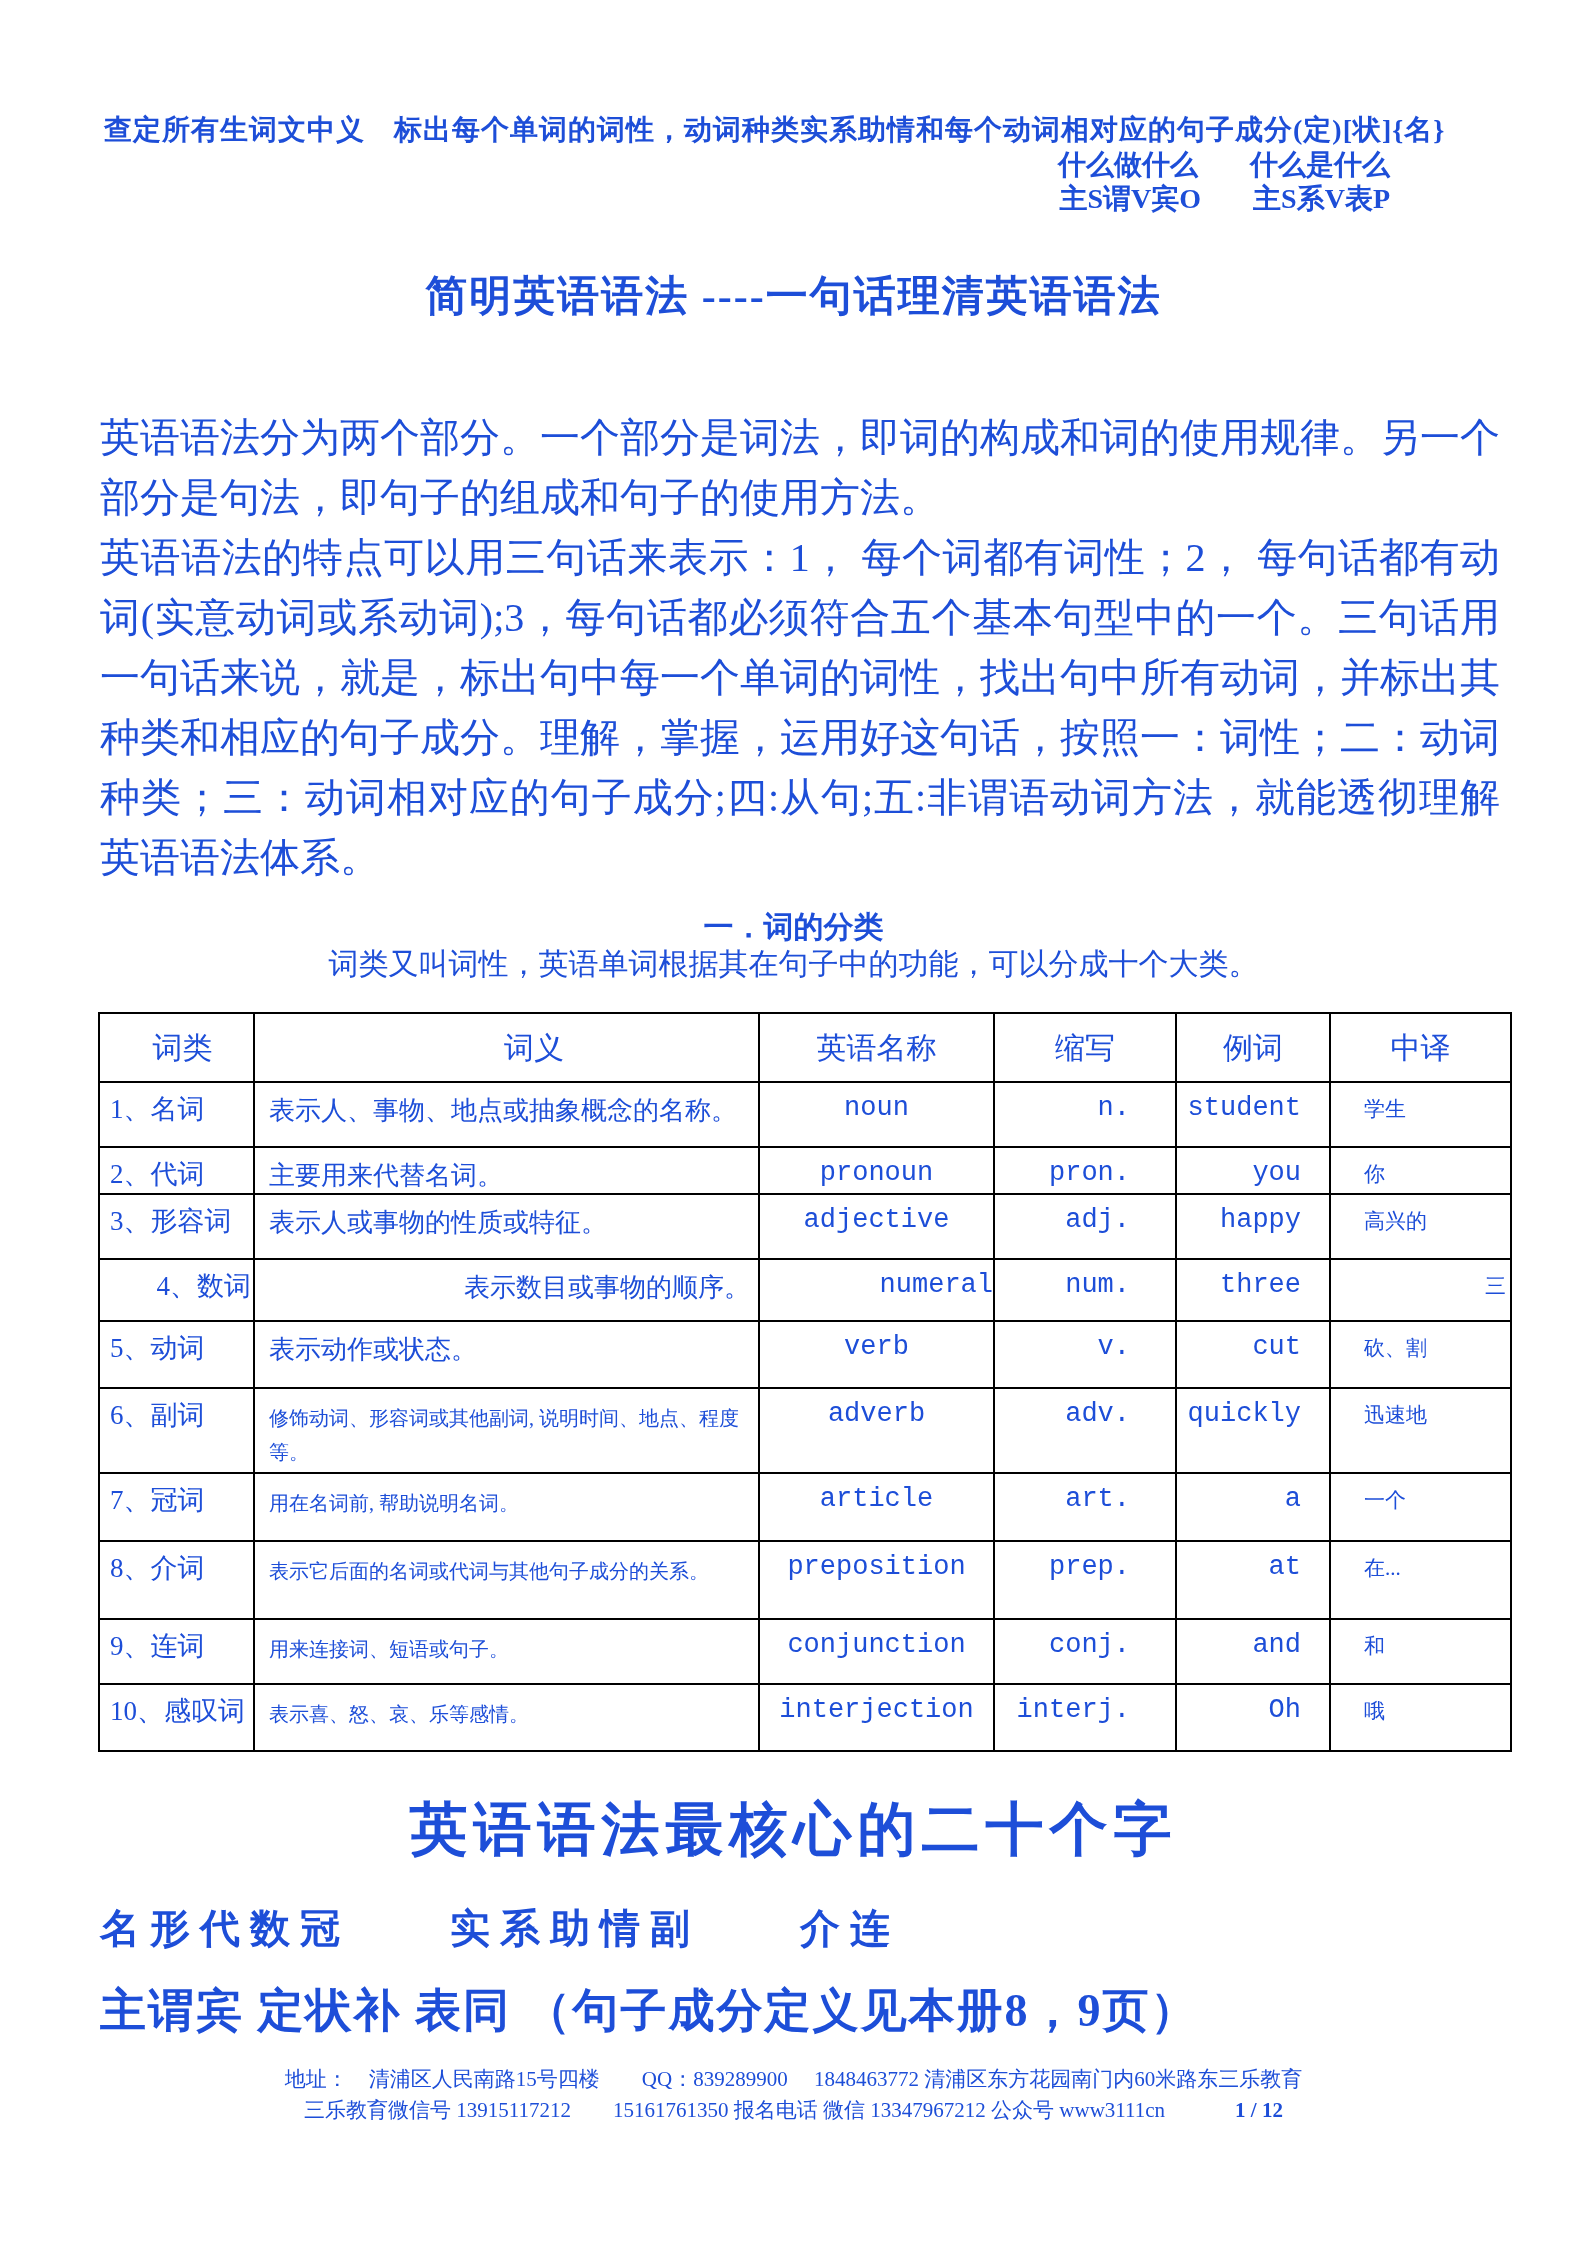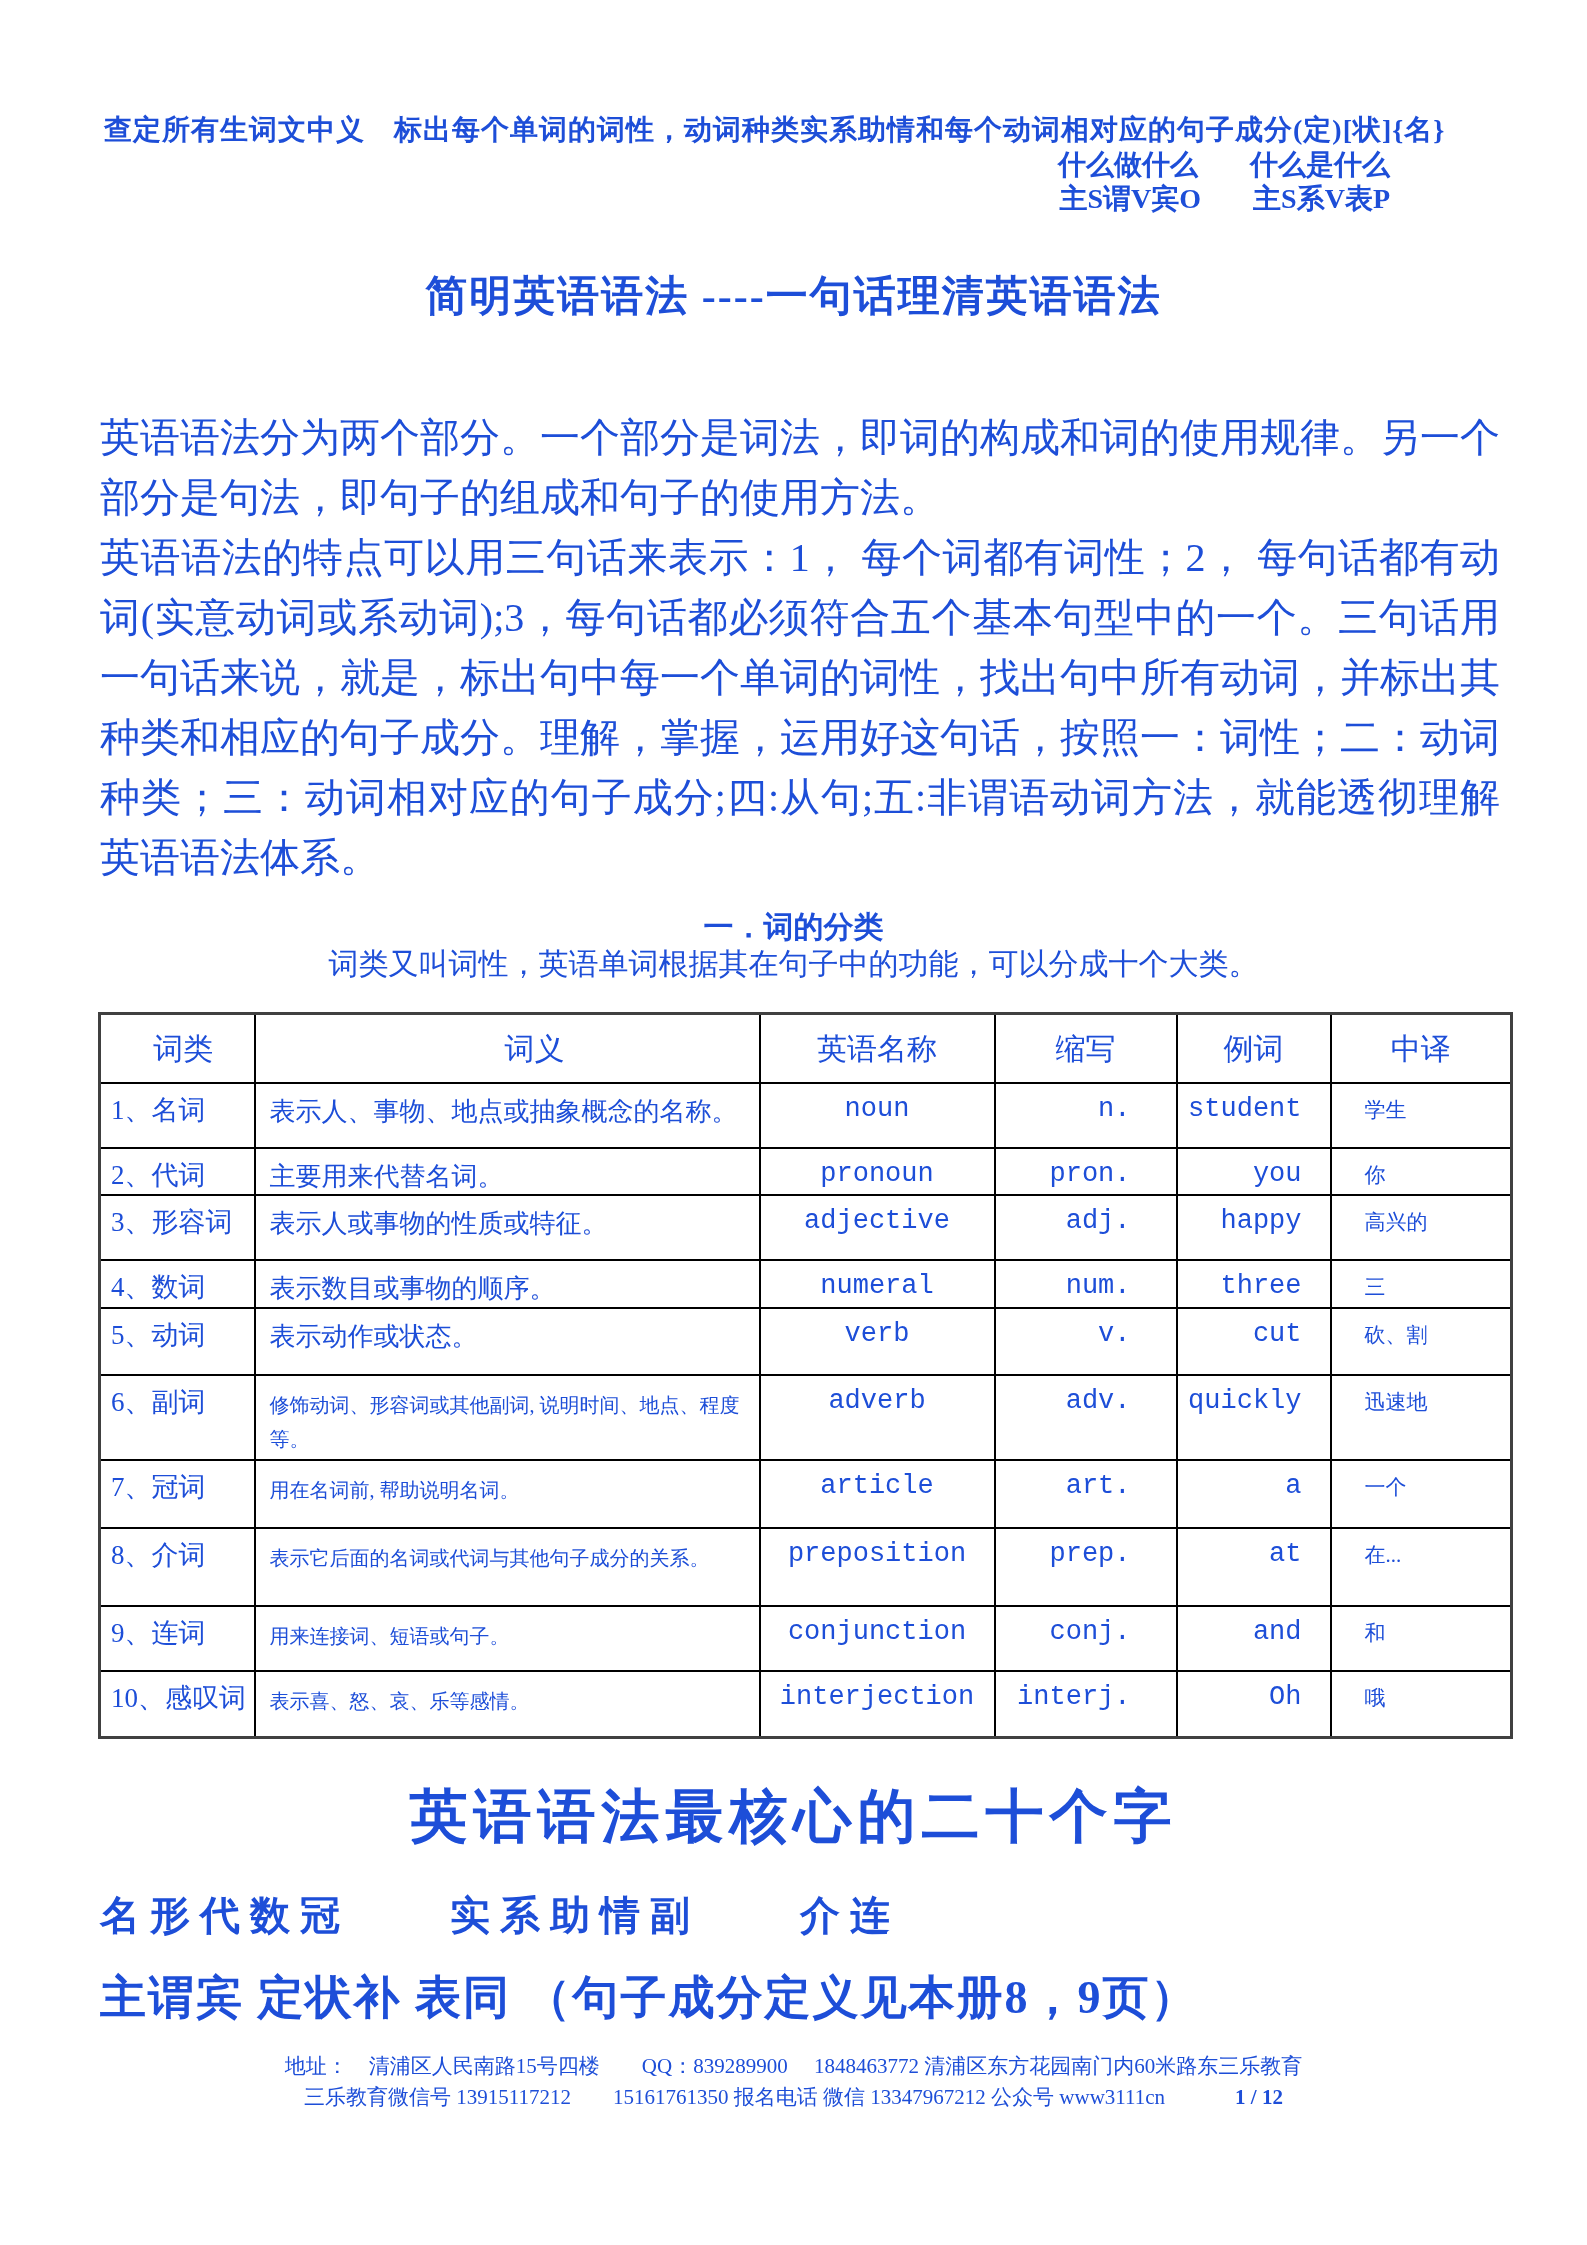--- a/index.html
+++ b/index.html
@@ -39,21 +39,21 @@
   }
   
   .sec-h  { margin-top:20px; text-align:center; font-size:30px; line-height:37px; font-weight:bold;}
   .sec-sub{ text-align:center; font-size:30px; line-height:37px; }
   
   table.wc {
     margin:30px 0 0 98px;
     border-collapse:collapse;
     table-layout:fixed;
     width:1412px;
-    border:3px solid #404040;
+    border:1px solid #404040;
   }
   table.wc th, table.wc td {
     border:2px solid #000;
     vertical-align:top;
     overflow:hidden;
   }
   table.wc th {
     font-weight:normal;
     font-size:30px;
     text-align:center;
@@ -67,21 +67,21 @@
   tr.small td.c1 { font-size:20px; line-height:34px; padding-top:12px; }
   td.c2, td.c3, td.c4 {
     font-family:"Liberation Mono","DejaVu Sans Mono",monospace;
     font-size:27px; padding-top:10px;
   }
   td.c2 { text-align:center; }
   td.c3 { text-align:right; padding-right:45px; }
   td.c4 { text-align:right; padding-right:28px;border-radius:31px; }
   td.c5 { font-size:21px; padding:12px 4px 0 33px; }
   tr.r1  td{height:65px;} tr.r2 td{height:45px;} tr.r3 td{height:65px;margin-top:35px;}
-  tr.r4  td{height:48px;} tr.r5 td{height:67px;} tr.r6 td{height:85px;}
+  tr.r4  td{height:62px;text-align:right;} tr.r5 td{height:67px;} tr.r6 td{height:85px;}
   tr.r7  td{height:68px;} tr.r8 td{height:78px;} tr.r9 td{height:65px;}
   tr.r10 td{height:67px;}
   
   .core-h {
     margin-top:42px; text-align:center;
     font-size:58px; line-height:72px; font-weight:bold; letter-spacing:6px;
   }
   .core-l1 {
     margin:24px 0 0 100px;
     font-size:40px; line-height:78px; font-weight:bold; letter-spacing:10px;

